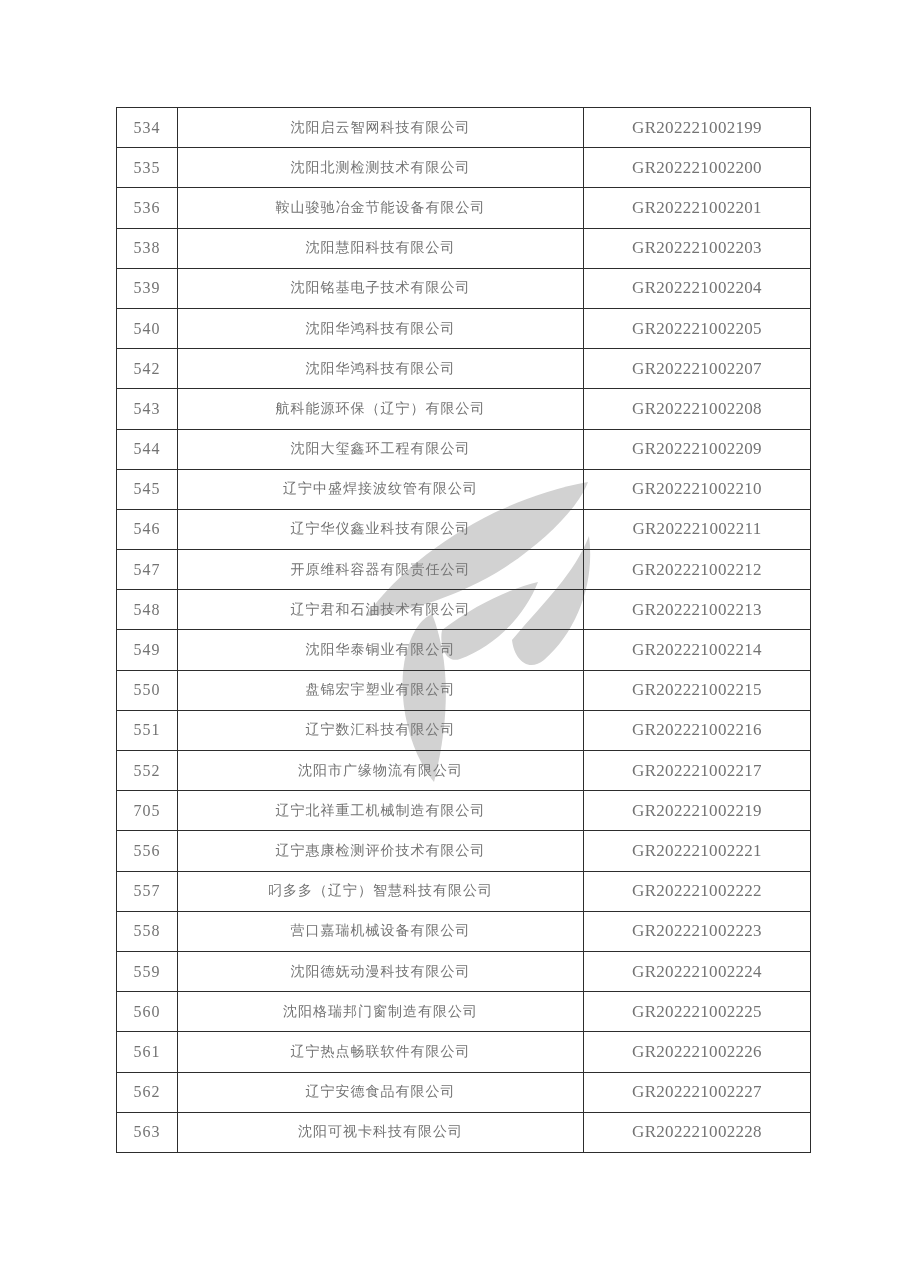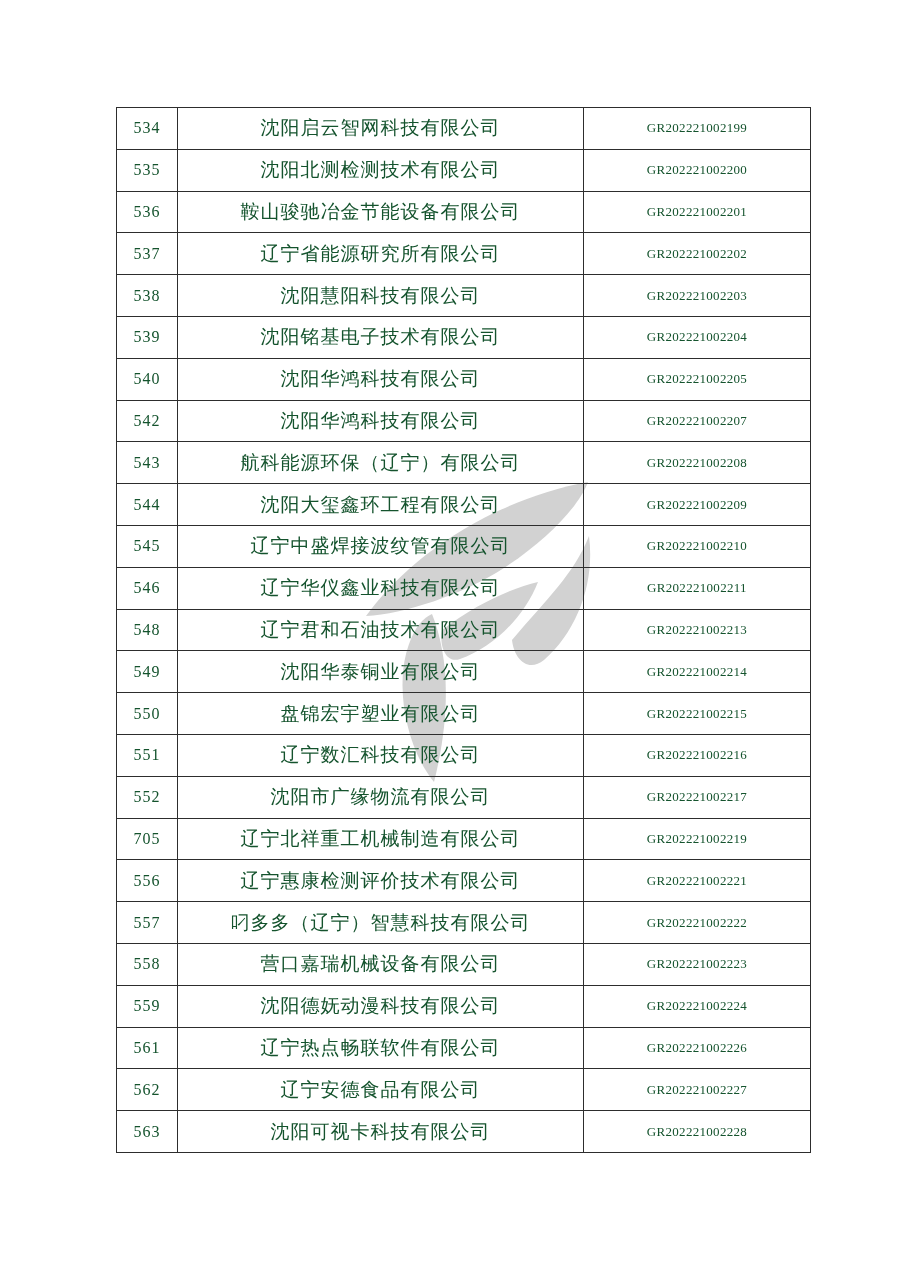--- a/index.html
+++ b/index.html
@@ -33,27 +33,27 @@
   }
   table.listing td {
     border: 1px solid #2d2d2d;
     text-align: center;
     vertical-align: middle;
     padding: 0 4px;
     overflow: hidden;
     white-space: nowrap;
   }
   .col-no    { width: 52px;  font-size: 16px; letter-spacing: 1px; }
-  .col-name  { width: 397px; font-size: 19px; letter-spacing: 1px; }
-  .col-code  { width: 218px; font-size: 13px; letter-spacing: 0.3px; }
+  .col-name  { width: 397px; font-size: 14px; letter-spacing: 1px; }
+  .col-code  { width: 218px; font-size: 17px; letter-spacing: 0.3px; }
 </style>
 </head>
 <body>
 
-<div class="page" style="color: #14532d;">
+<div class="page" style="color: #737373;">
 
   <svg class="watermark" viewBox="0 0 232 312" xmlns="http://www.w3.org/2000/svg" id="watermark-svg">
     <g fill="#d2d2d2">
       <path d="M4,138 C52,72 138,20 226,4 C218,26 188,60 142,90 C100,117 42,136 4,138 Z"></path>
       <path d="M150,162 C184,122 212,96 227,58 C233,104 216,152 182,182 C166,195 152,181 150,162 Z"></path>
       <path d="M80,152 C114,126 150,110 176,104 C162,140 130,170 98,181 C84,186 77,168 80,152 Z"></path>
       <path d="M70,136 C86,176 90,232 72,304 C46,272 34,216 44,176 C51,150 60,141 70,136 Z"></path>
     </g>
   </svg>
 
@@ -70,25 +70,20 @@
     <td class="col-name">沈阳北测检测技术有限公司</td>
     <td class="col-code">GR202221002200</td>
   </tr>
 
   <tr>
     <td class="col-no">536</td>
     <td class="col-name">鞍山骏驰冶金节能设备有限公司</td>
     <td class="col-code">GR202221002201</td>
   </tr>
 
-  <tr>
-    <td class="col-no">537</td>
-    <td class="col-name">辽宁省能源研究所有限公司</td>
-    <td class="col-code">GR202221002202</td>
-  </tr>
 
   <tr>
     <td class="col-no">538</td>
     <td class="col-name">沈阳慧阳科技有限公司</td>
     <td class="col-code">GR202221002203</td>
   </tr>
 
   <tr>
     <td class="col-no">539</td>
     <td class="col-name">沈阳铭基电子技术有限公司</td>
@@ -125,20 +120,25 @@
     <td class="col-name">辽宁中盛焊接波纹管有限公司</td>
     <td class="col-code">GR202221002210</td>
   </tr>
 
   <tr>
     <td class="col-no">546</td>
     <td class="col-name">辽宁华仪鑫业科技有限公司</td>
     <td class="col-code">GR202221002211</td>
   </tr>
 
+  <tr>
+    <td class="col-no">547</td>
+    <td class="col-name">开原维科容器有限责任公司</td>
+    <td class="col-code">GR202221002212</td>
+  </tr>
 
   <tr>
     <td class="col-no">548</td>
     <td class="col-name">辽宁君和石油技术有限公司</td>
     <td class="col-code">GR202221002213</td>
   </tr>
 
   <tr>
     <td class="col-no">549</td>
     <td class="col-name">沈阳华泰铜业有限公司</td>
@@ -188,20 +188,25 @@
     <td class="col-name">营口嘉瑞机械设备有限公司</td>
     <td class="col-code">GR202221002223</td>
   </tr>
 
   <tr>
     <td class="col-no">559</td>
     <td class="col-name">沈阳德妩动漫科技有限公司</td>
     <td class="col-code">GR202221002224</td>
   </tr>
 
+  <tr>
+    <td class="col-no">560</td>
+    <td class="col-name">沈阳格瑞邦门窗制造有限公司</td>
+    <td class="col-code">GR202221002225</td>
+  </tr>
 
   <tr>
     <td class="col-no">561</td>
     <td class="col-name">辽宁热点畅联软件有限公司</td>
     <td class="col-code">GR202221002226</td>
   </tr>
 
   <tr>
     <td class="col-no">562</td>
     <td class="col-name">辽宁安德食品有限公司</td>

